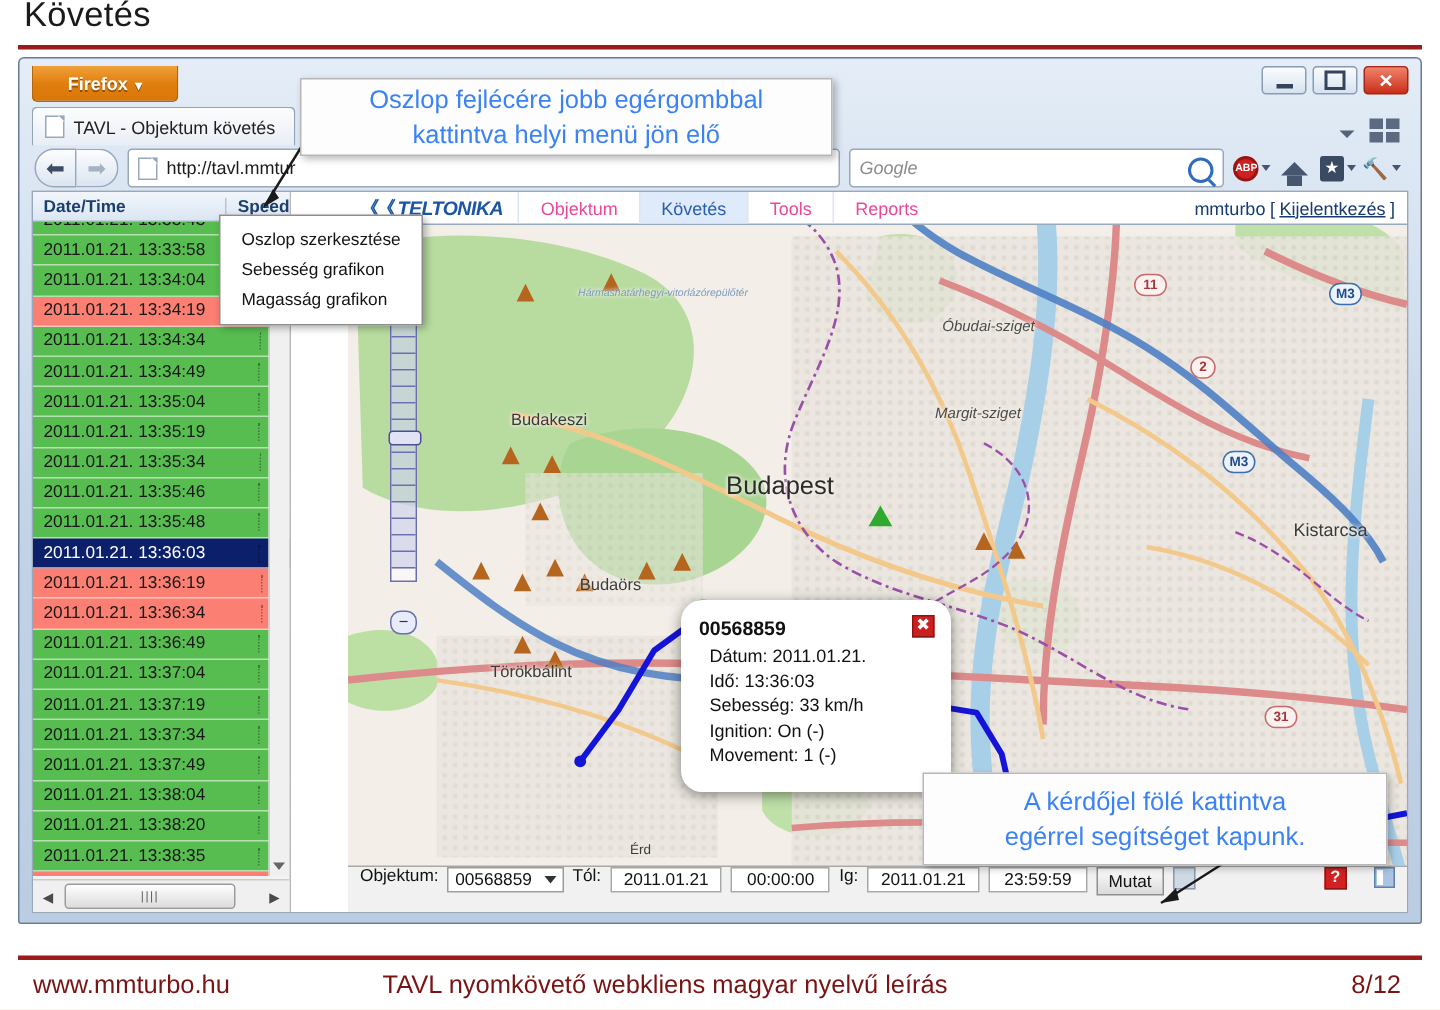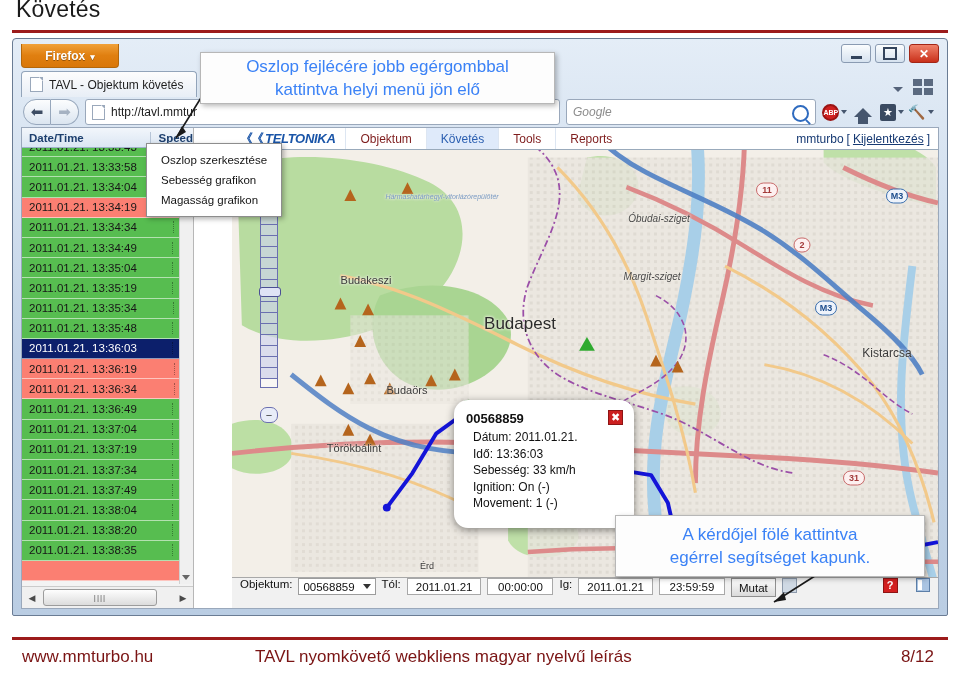--- a/index.html
+++ b/index.html
@@ -202,21 +202,21 @@
     display:flex;align-items:center;font-size:12px;box-sizing:border-box;
     z-index:6;
   }
   .logo{
     display:flex;align-items:center;gap:3px;padding:0 10px 0 8px;height:100%;
   }
   .logo-mark{color:#1a55a8;font-size:13px;font-weight:bold;letter-spacing:-2px;}
   .logo-text{color:#1a55a8;font-size:13px;font-weight:bold;font-style:italic;letter-spacing:-.3px;}
   .nav-item{
     padding:0 14px;height:100%;display:flex;align-items:center;
-    color:#7f1d1d;border-left:1px solid #dde6f2;box-sizing:border-box;white-space:nowrap;
+    color:#ec4899;border-left:1px solid #dde6f2;box-sizing:border-box;white-space:nowrap;
   }
   .nav-item.active{background:#dfeafa;color:#2a5eb0;}
   .nav-user{
     margin-left:auto;padding:0 8px;color:#173a73;font-size:12px;
     display:flex;align-items:center;gap:3px;white-space:nowrap;
   }
   .nav-user a{color:#173a73;text-decoration:underline;}
 
   
   .zoomctl{
@@ -418,20 +418,24 @@
             <div class="gc-date">2011.01.21. 13:35:04</div>
             <div class="gc-speed">17</div>
           </div>
           <div class="grow green">
             <div class="gc-date">2011.01.21. 13:35:19</div>
             <div class="gc-speed">20</div>
           </div>
           <div class="grow green">
             <div class="gc-date">2011.01.21. 13:35:34</div>
             <div class="gc-speed">11</div>
+          </div>
+          <div class="grow green">
+            <div class="gc-date">2011.01.21. 13:35:46</div>
+            <div class="gc-speed">19</div>
           </div>
           <div class="grow green">
             <div class="gc-date">2011.01.21. 13:35:48</div>
             <div class="gc-speed">23</div>
           </div>
           <div class="grow sel">
             <div class="gc-date">2011.01.21. 13:36:03</div>
             <div class="gc-speed">33</div>
           </div>
           <div class="grow red">

